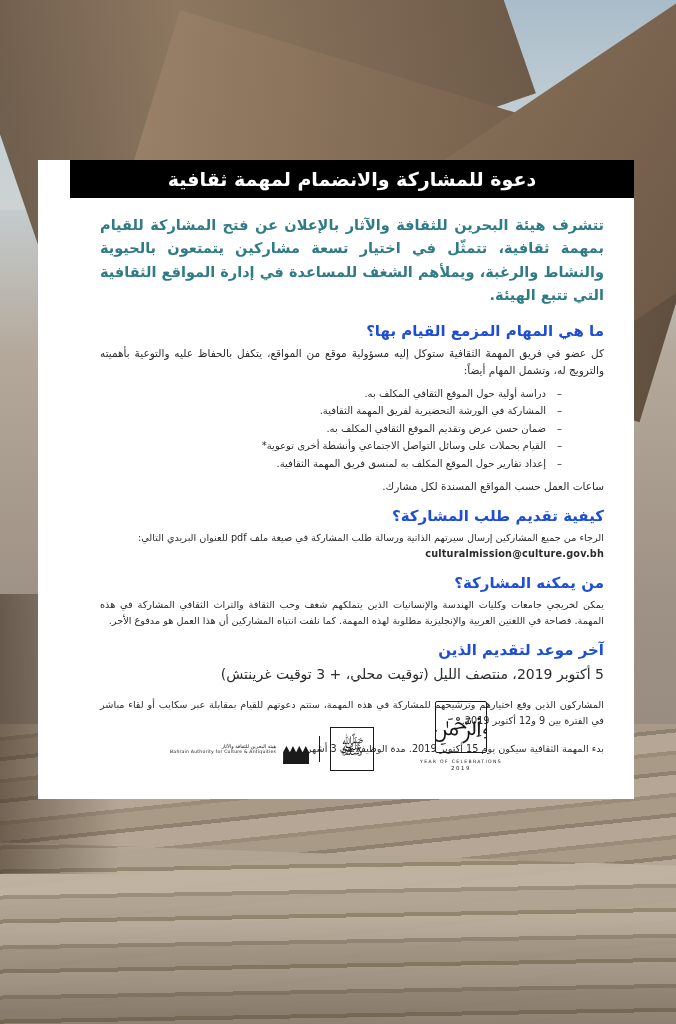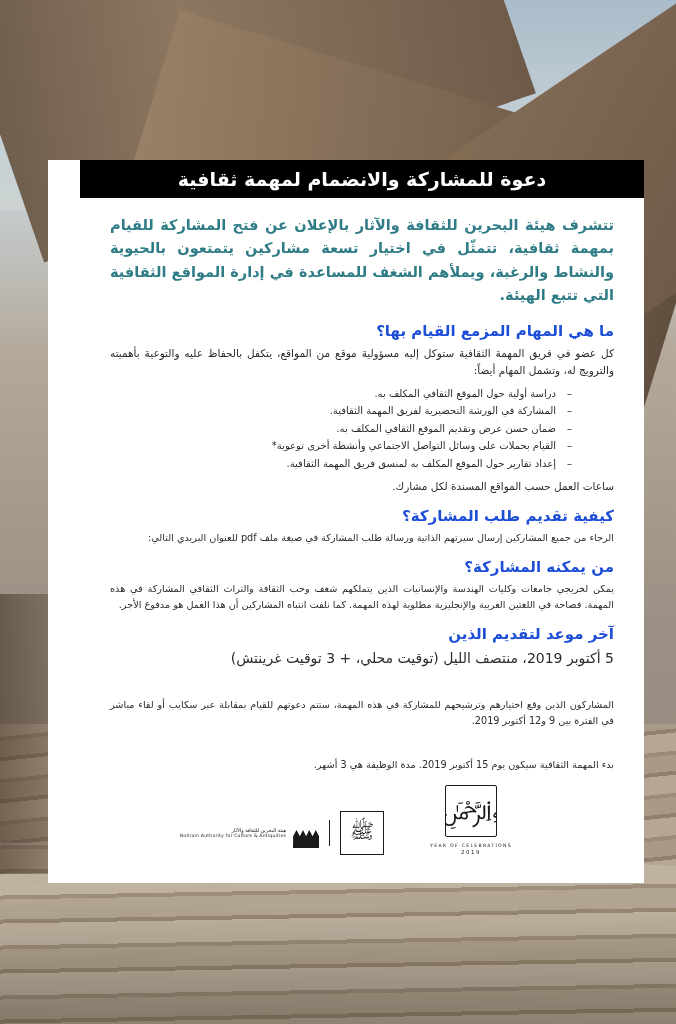--- a/index.html
+++ b/index.html
@@ -80,22 +80,22 @@
   }
   .shadow-bottom {
     position: absolute;
     left: 0; right: 0; bottom: 0; height: 120px;
     background: linear-gradient(180deg, rgba(50,38,25,0), rgba(50,38,25,.35));
   }
 
   
   .card {
     position: absolute;
-    left: 48px; top: 160px;
-    width: 596px; height: 723px;
+    left: 38px; top: 160px;
+    width: 596px; height: 639px;
     background: #ffffff;
     color: #2b2b2b;
     padding-left: 32px;
   }
 
   .title-bar {
     background: #000000;
     color: #ffffff;
     height: 38px;
     display: flex;
@@ -159,21 +159,21 @@
     letter-spacing: .2px;
   }
 
   .deadline {
     font-size: 14px;
     line-height: 1.5;
     color: #2b2b2b;
     margin-top: 2px;
   }
 
-  .spaced { margin-top: 28px; }
+  .spaced { margin-top: 12px; }
 
   
   .logos {
     position: absolute;
     left: 0; right: 0; bottom: 28px;
     display: flex;
     align-items: flex-end;
     justify-content: center;
     gap: 46px;
   }
@@ -285,20 +285,21 @@
       <li>دراسة أولية حول الموقع الثقافي المكلف به.</li>
       <li>المشاركة في الورشة التحضيرية لفريق المهمة الثقافية.</li>
       <li>ضمان حسن عرض وتقديم الموقع الثقافي المكلف به.</li>
       <li>القيام بحملات على وسائل التواصل الاجتماعي وأنشطة أخرى توعوية*</li>
       <li>إعداد تقارير حول الموقع المكلف به لمنسق فريق المهمة الثقافية.</li>
     </ul>
     <p class="txt">ساعات العمل حسب المواقع المسندة لكل مشارك.</p>
 
     <h2 class="sec">كيفية تقديم طلب المشاركة؟</h2>
     <p class="txt small">الرجاء من جميع المشاركين إرسال سيرتهم الذاتية ورسالة طلب المشاركة في صيغة ملف pdf للعنوان البريدي التالي:</p>
+    <p class="txt small email">culturalmission@culture.gov.bh</p>
 
     <h2 class="sec">من يمكنه المشاركة؟</h2>
     <p class="txt small">يمكن لخريجي جامعات وكليات الهندسة والإنسانيات الذين يتملكهم شغف وحب الثقافة والتراث الثقافي المشاركة في هذه المهمة. فصاحة في اللغتين العربية والإنجليزية مطلوبة لهذه المهمة. كما نلفت انتباه المشاركين أن هذا العمل هو مدفوع الأجر.</p>
 
     <h2 class="sec spaced">آخر موعد لتقديم الذين</h2>
     <p class="deadline">5 أكتوبر 2019، منتصف الليل (توقيت محلي، + 3 توقيت غرينتش)</p>
 
     <p class="txt small spaced">المشاركون الذين وقع اختيارهم وترشيحهم للمشاركة في هذه المهمة، ستتم دعوتهم للقيام بمقابلة عبر سكايب أو لقاء مباشر في الفترة بين 9 و12 أكتوبر 2019.</p>
     <p class="txt small spaced">بدء المهمة الثقافية سيكون يوم 15 أكتوبر 2019. مدة الوظيفة هي 3 أشهر.</p>
   </div>

